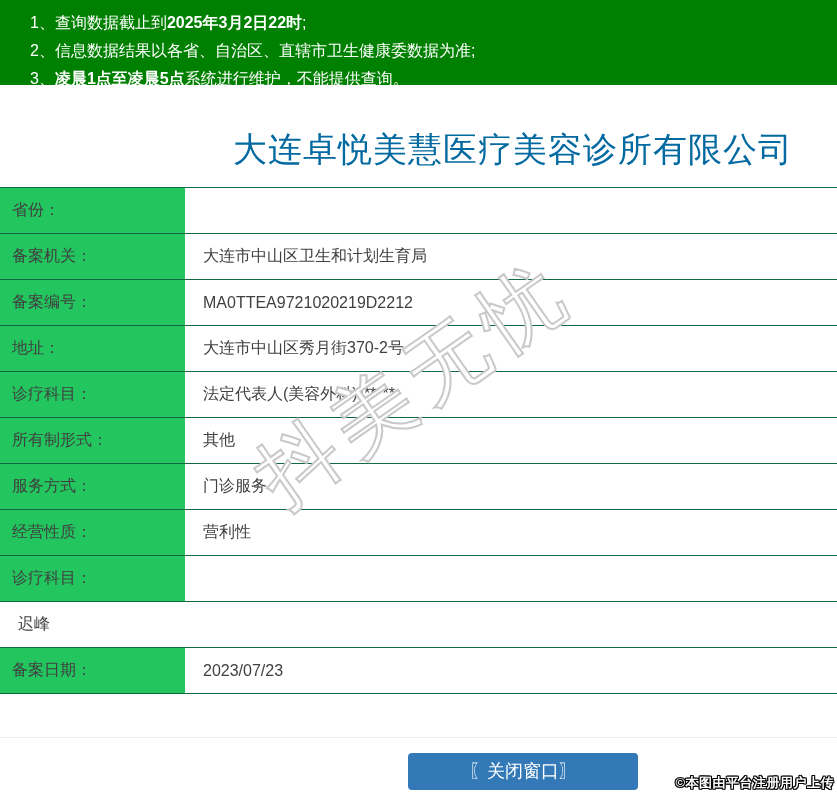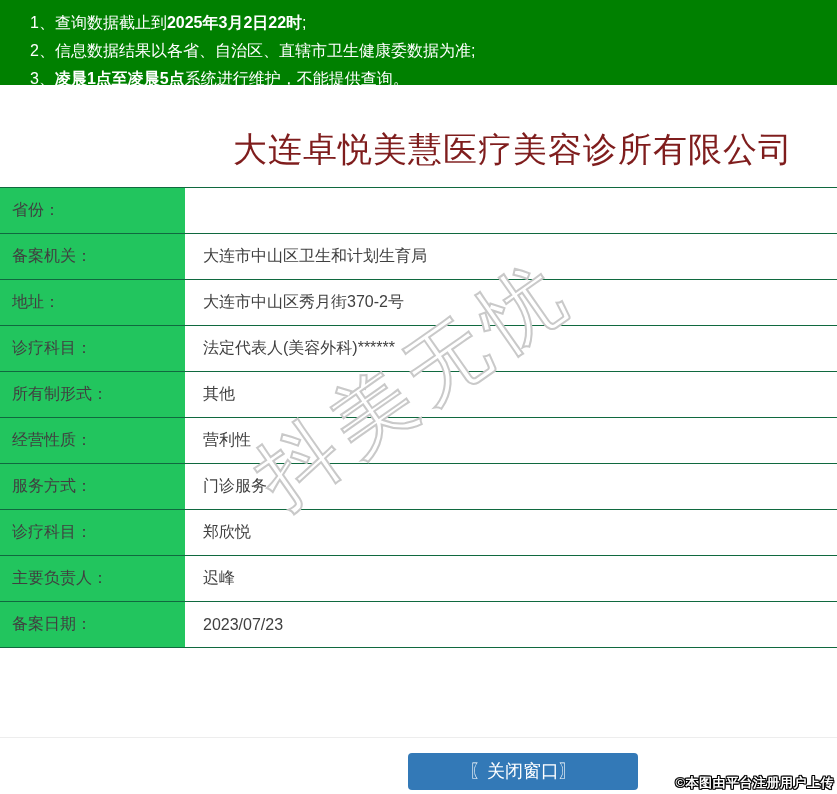--- a/index.html
+++ b/index.html
@@ -8,21 +8,21 @@
   .stage { position:relative; width:837px; height:794px; background:#fff; }
 
   
   .banner { position:absolute; top:0; left:0; width:837px; height:85px;
     background:#008000; color:#ffffff; font-size:16px; padding:9px 0 0 30px; }
   .banner .line { height:28px; line-height:28px; white-space:nowrap; }
   .banner b { font-weight:700; }
 
   
   .page-title { position:absolute; top:127px; left:0; width:695px;
-    padding-left:233px; font-size:34px; color:#7f1d1d;
+    padding-left:233px; font-size:34px; color:#0369a1;
     white-space:nowrap; letter-spacing:1px; }
 
   
   .info-table { position:absolute; top:187px; left:0; width:837px;
     border-top:1px solid #10693f; background:#fff; }
   .row { display:flex; height:46px; border-bottom:1px solid #10693f;
     font-size:16px; color:#404040; }
   .row .cell-label { width:185px; background:#22c55e; display:flex;
     align-items:center; padding-left:12px; flex-shrink:0; }
   .row .cell-value { display:flex; align-items:center; padding-left:18px; }
@@ -60,45 +60,47 @@
 
   <div class="info-table">
     <div class="row">
       <div class="cell-label">省份：</div>
     </div>
     <div class="row">
       <div class="cell-label">备案机关：</div>
       <div class="cell-value">大连市中山区卫生和计划生育局</div>
     </div>
     <div class="row">
+      <div class="cell-label">备案编号：</div>
+      <div class="cell-value">MA0TTEA9721020219D2212</div>
+    </div>
+    <div class="row">
       <div class="cell-label">地址：</div>
       <div class="cell-value">大连市中山区秀月街370-2号</div>
     </div>
     <div class="row">
       <div class="cell-label">诊疗科目：</div>
       <div class="cell-value">法定代表人(美容外科)******</div>
     </div>
     <div class="row">
       <div class="cell-label">所有制形式：</div>
       <div class="cell-value">其他</div>
     </div>
     <div class="row">
+      <div class="cell-label">服务方式：</div>
+      <div class="cell-value">门诊服务</div>
+    </div>
+    <div class="row">
       <div class="cell-label">经营性质：</div>
       <div class="cell-value">营利性</div>
     </div>
     <div class="row">
-      <div class="cell-label">服务方式：</div>
-      <div class="cell-value">门诊服务</div>
+      <div class="cell-label">诊疗科目：</div>
     </div>
     <div class="row">
-      <div class="cell-label">诊疗科目：</div>
-      <div class="cell-value">郑欣悦</div>
-    </div>
-    <div class="row">
-      <div class="cell-label">主要负责人：</div>
       <div class="cell-value">迟峰</div>
     </div>
     <div class="row">
       <div class="cell-label">备案日期：</div>
       <div class="cell-value">2023/07/23</div>
     </div>
   </div>
 
   <div class="watermark">抖美无忧</div>
 

